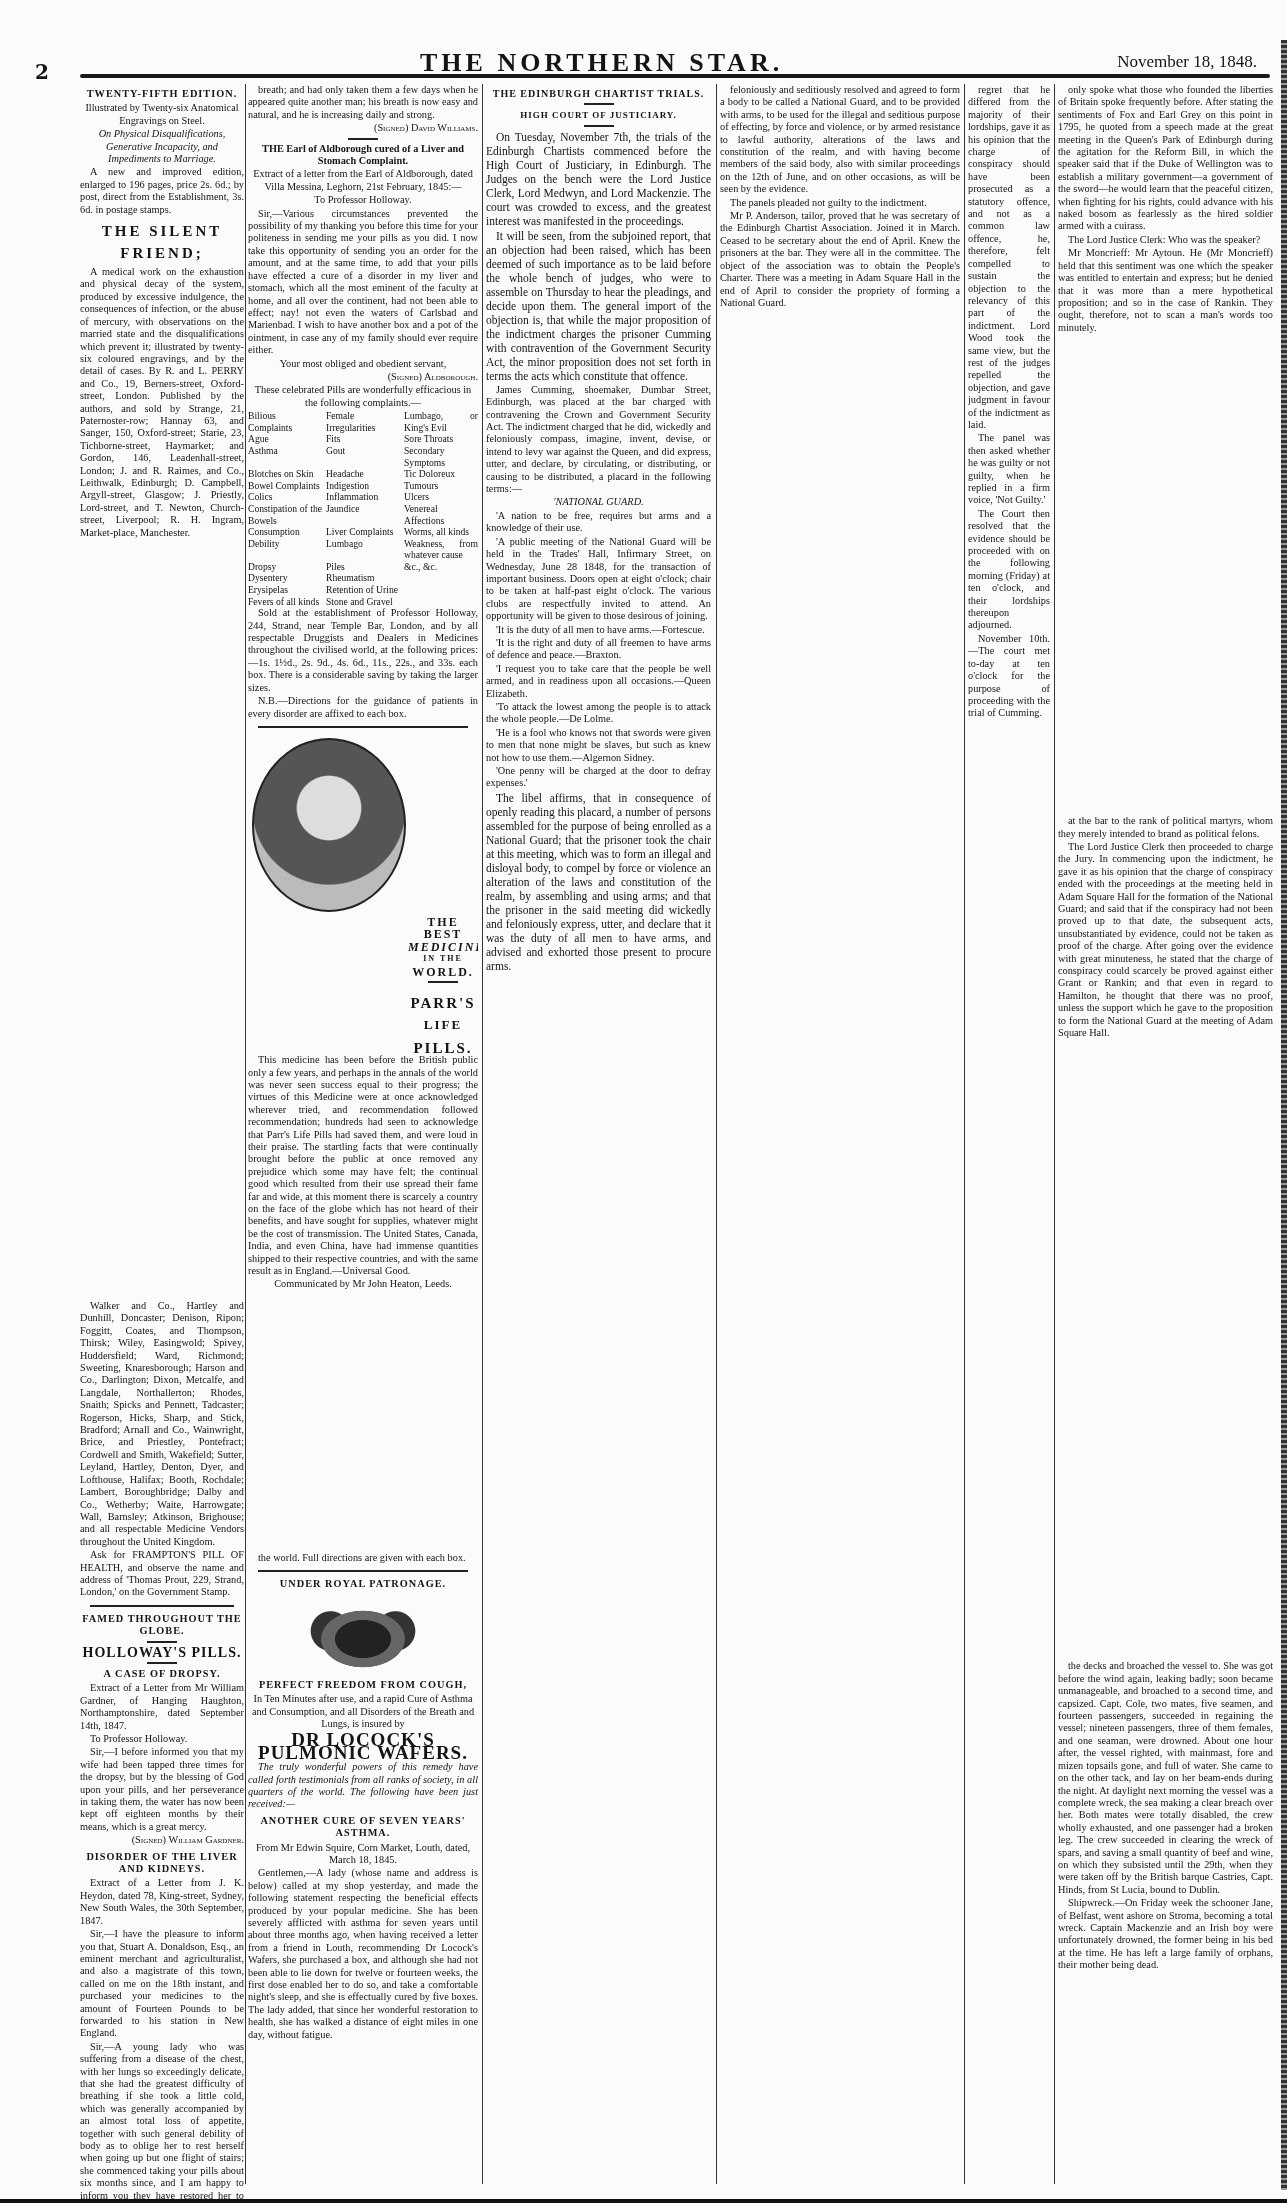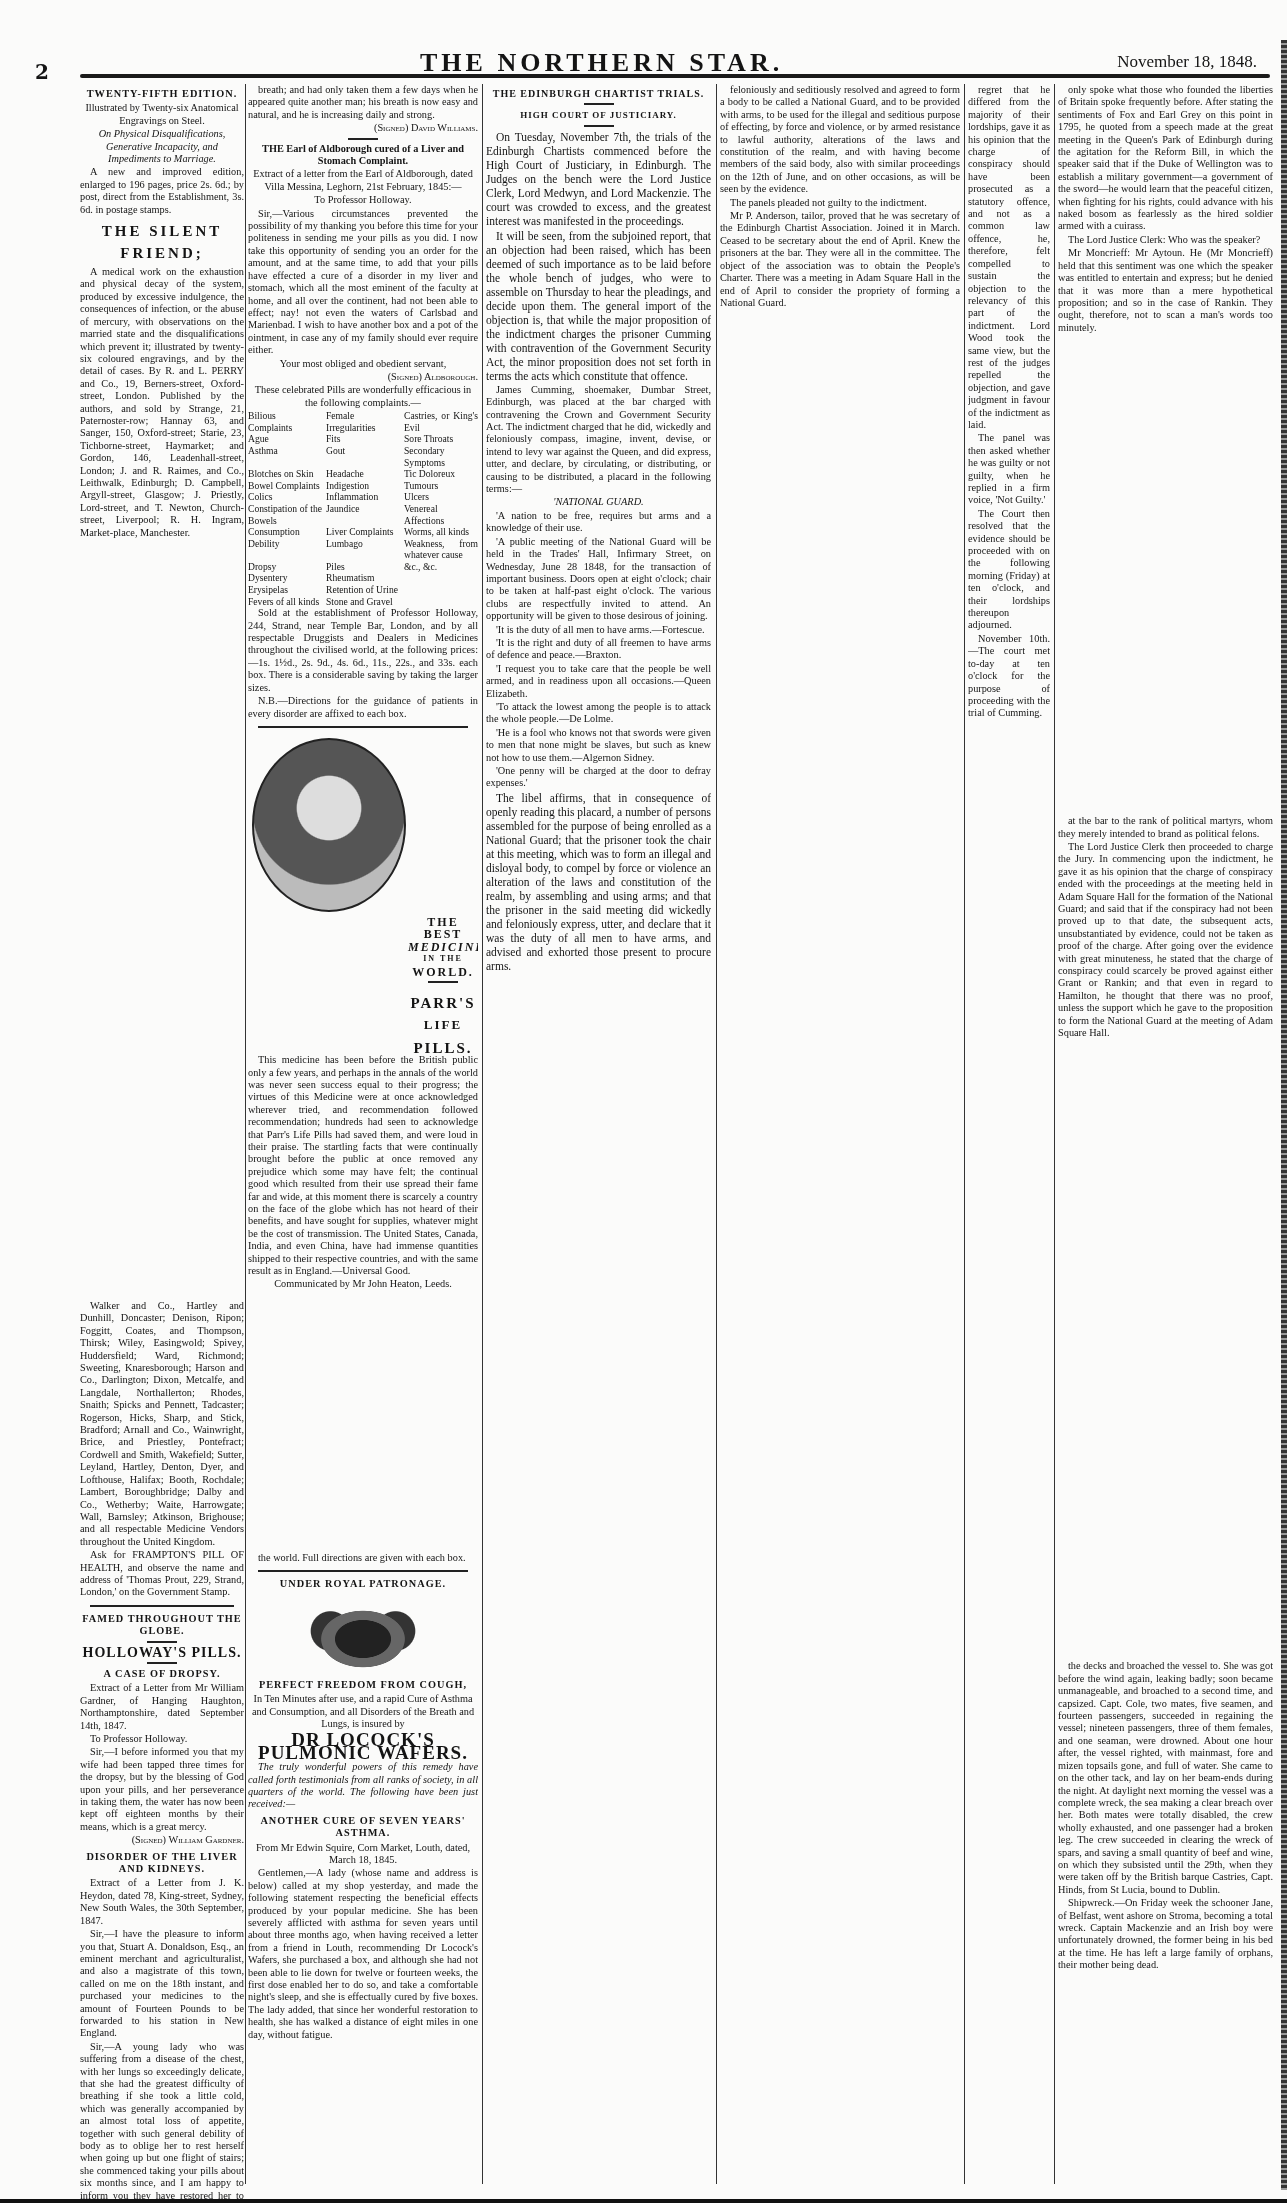--- a/index.html
+++ b/index.html
@@ -83,21 +83,21 @@
   <p class="ctr" style="font-weight:bold">THE Earl of Aldborough cured of a Liver and Stomach Complaint.</p>
   <p class="ctr">Extract of a letter from the Earl of Aldborough, dated Villa Messina, Leghorn, 21st February, 1845:—</p>
   <p class="ctr">To Professor Holloway.</p>
   <p>Sir,—Various circumstances prevented the possibility of my thanking you before this time for your politeness in sending me your pills as you did. I now take this opportunity of sending you an order for the amount, and at the same time, to add that your pills have effected a cure of a disorder in my liver and stomach, which all the most eminent of the faculty at home, and all over the continent, had not been able to effect; nay! not even the waters of Carlsbad and Marienbad. I wish to have another box and a pot of the ointment, in case any of my family should ever require either.</p>
   <p class="ctr">Your most obliged and obedient servant,</p>
   <p class="sig">(Signed) Aldborough.</p>
   <p class="ctr">These celebrated Pills are wonderfully efficacious in the following complaints.—</p>
   <div class="complaints" id="complaints">
       <div>Bilious Complaints</div>
       <div>Female Irregularities</div>
-      <div>Castries, or King's Evil</div>
+      <div>Lumbago, or King's Evil</div>
       <div>Ague</div>
       <div>Fits</div>
       <div>Sore Throats</div>
       <div>Asthma</div>
       <div>Gout</div>
       <div>Secondary Symptoms</div>
       <div>Blotches on Skin</div>
       <div>Headache</div>
       <div>Tic Doloreux</div>
       <div>Bowel Complaints</div>

